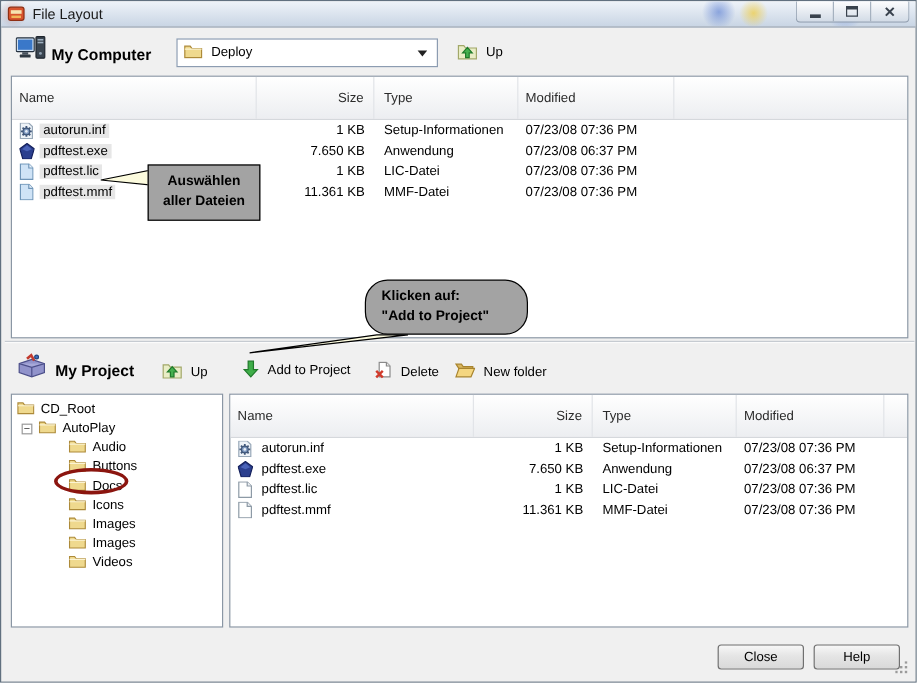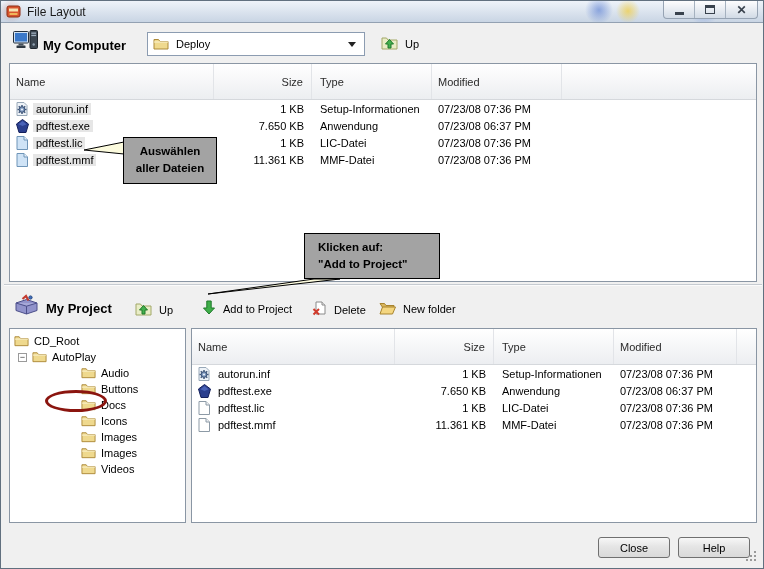--- a/index.html
+++ b/index.html
@@ -61,28 +61,28 @@
   
   .botlist .w-name{width:203px;}
   .botlist .w-size{width:99px;justify-content:flex-end;padding-right:8px;}
   .botlist .w-type{width:120px;padding-left:8px;}
   .botlist .w-mod{width:123px;padding-left:6px;}
   
   .treeview{position:absolute;left:8px;top:327px;width:177px;height:195px;background:#fff;border:1px solid #8a96a4;padding-top:4px;}
   .trow{display:flex;align-items:center;height:16px;}
   .d0{padding-left:4px;}
   .d1{padding-left:8px;}
-  .d2{padding-left:71px;}
+  .d2{padding-left:47px;}
   .expander{width:9px;height:9px;border:1px solid #9a9a9a;background:#fff;font-size:9px;line-height:7px;text-align:center;margin-right:5px;color:#333;}
   .tlabel{margin-left:5px;}
   .ellipse{position:absolute;left:44px;top:389px;width:62px;height:22px;border:3px solid #8b150f;border-radius:50%;pointer-events:none;}
   
   .callout{position:absolute;background:#a3a3a3;border:1px solid #000;z-index:30;font-weight:bold;font-size:11.5px;line-height:17px;}
   .callout1{left:122px;top:136px;width:94px;height:47px;text-align:center;padding-top:5px;}
-  .callout2{left:303px;top:232px;width:136px;height:46px;padding:5px 0 0 13px;}
+  .callout2{left:303px;top:232px;width:136px;height:46px;padding:5px 0 0 13px;border-radius:19px;}
   .tail{position:absolute;z-index:29;}
   
   .separator{position:absolute;left:3px;top:283px;width:758px;height:2px;border-top:1px solid #c6cbd1;border-bottom:1px solid #fbfbfb;}
   .btn{
     position:absolute;width:72px;height:21px;border:1px solid #707070;border-radius:3px;
     background:linear-gradient(#f7f7f7,#e5e5e5 45%,#d9d9d9);
     display:flex;align-items:center;justify-content:center;font-size:11px;cursor:default;
   }
   .grip{position:absolute;right:5px;bottom:5px;}
 </style>

